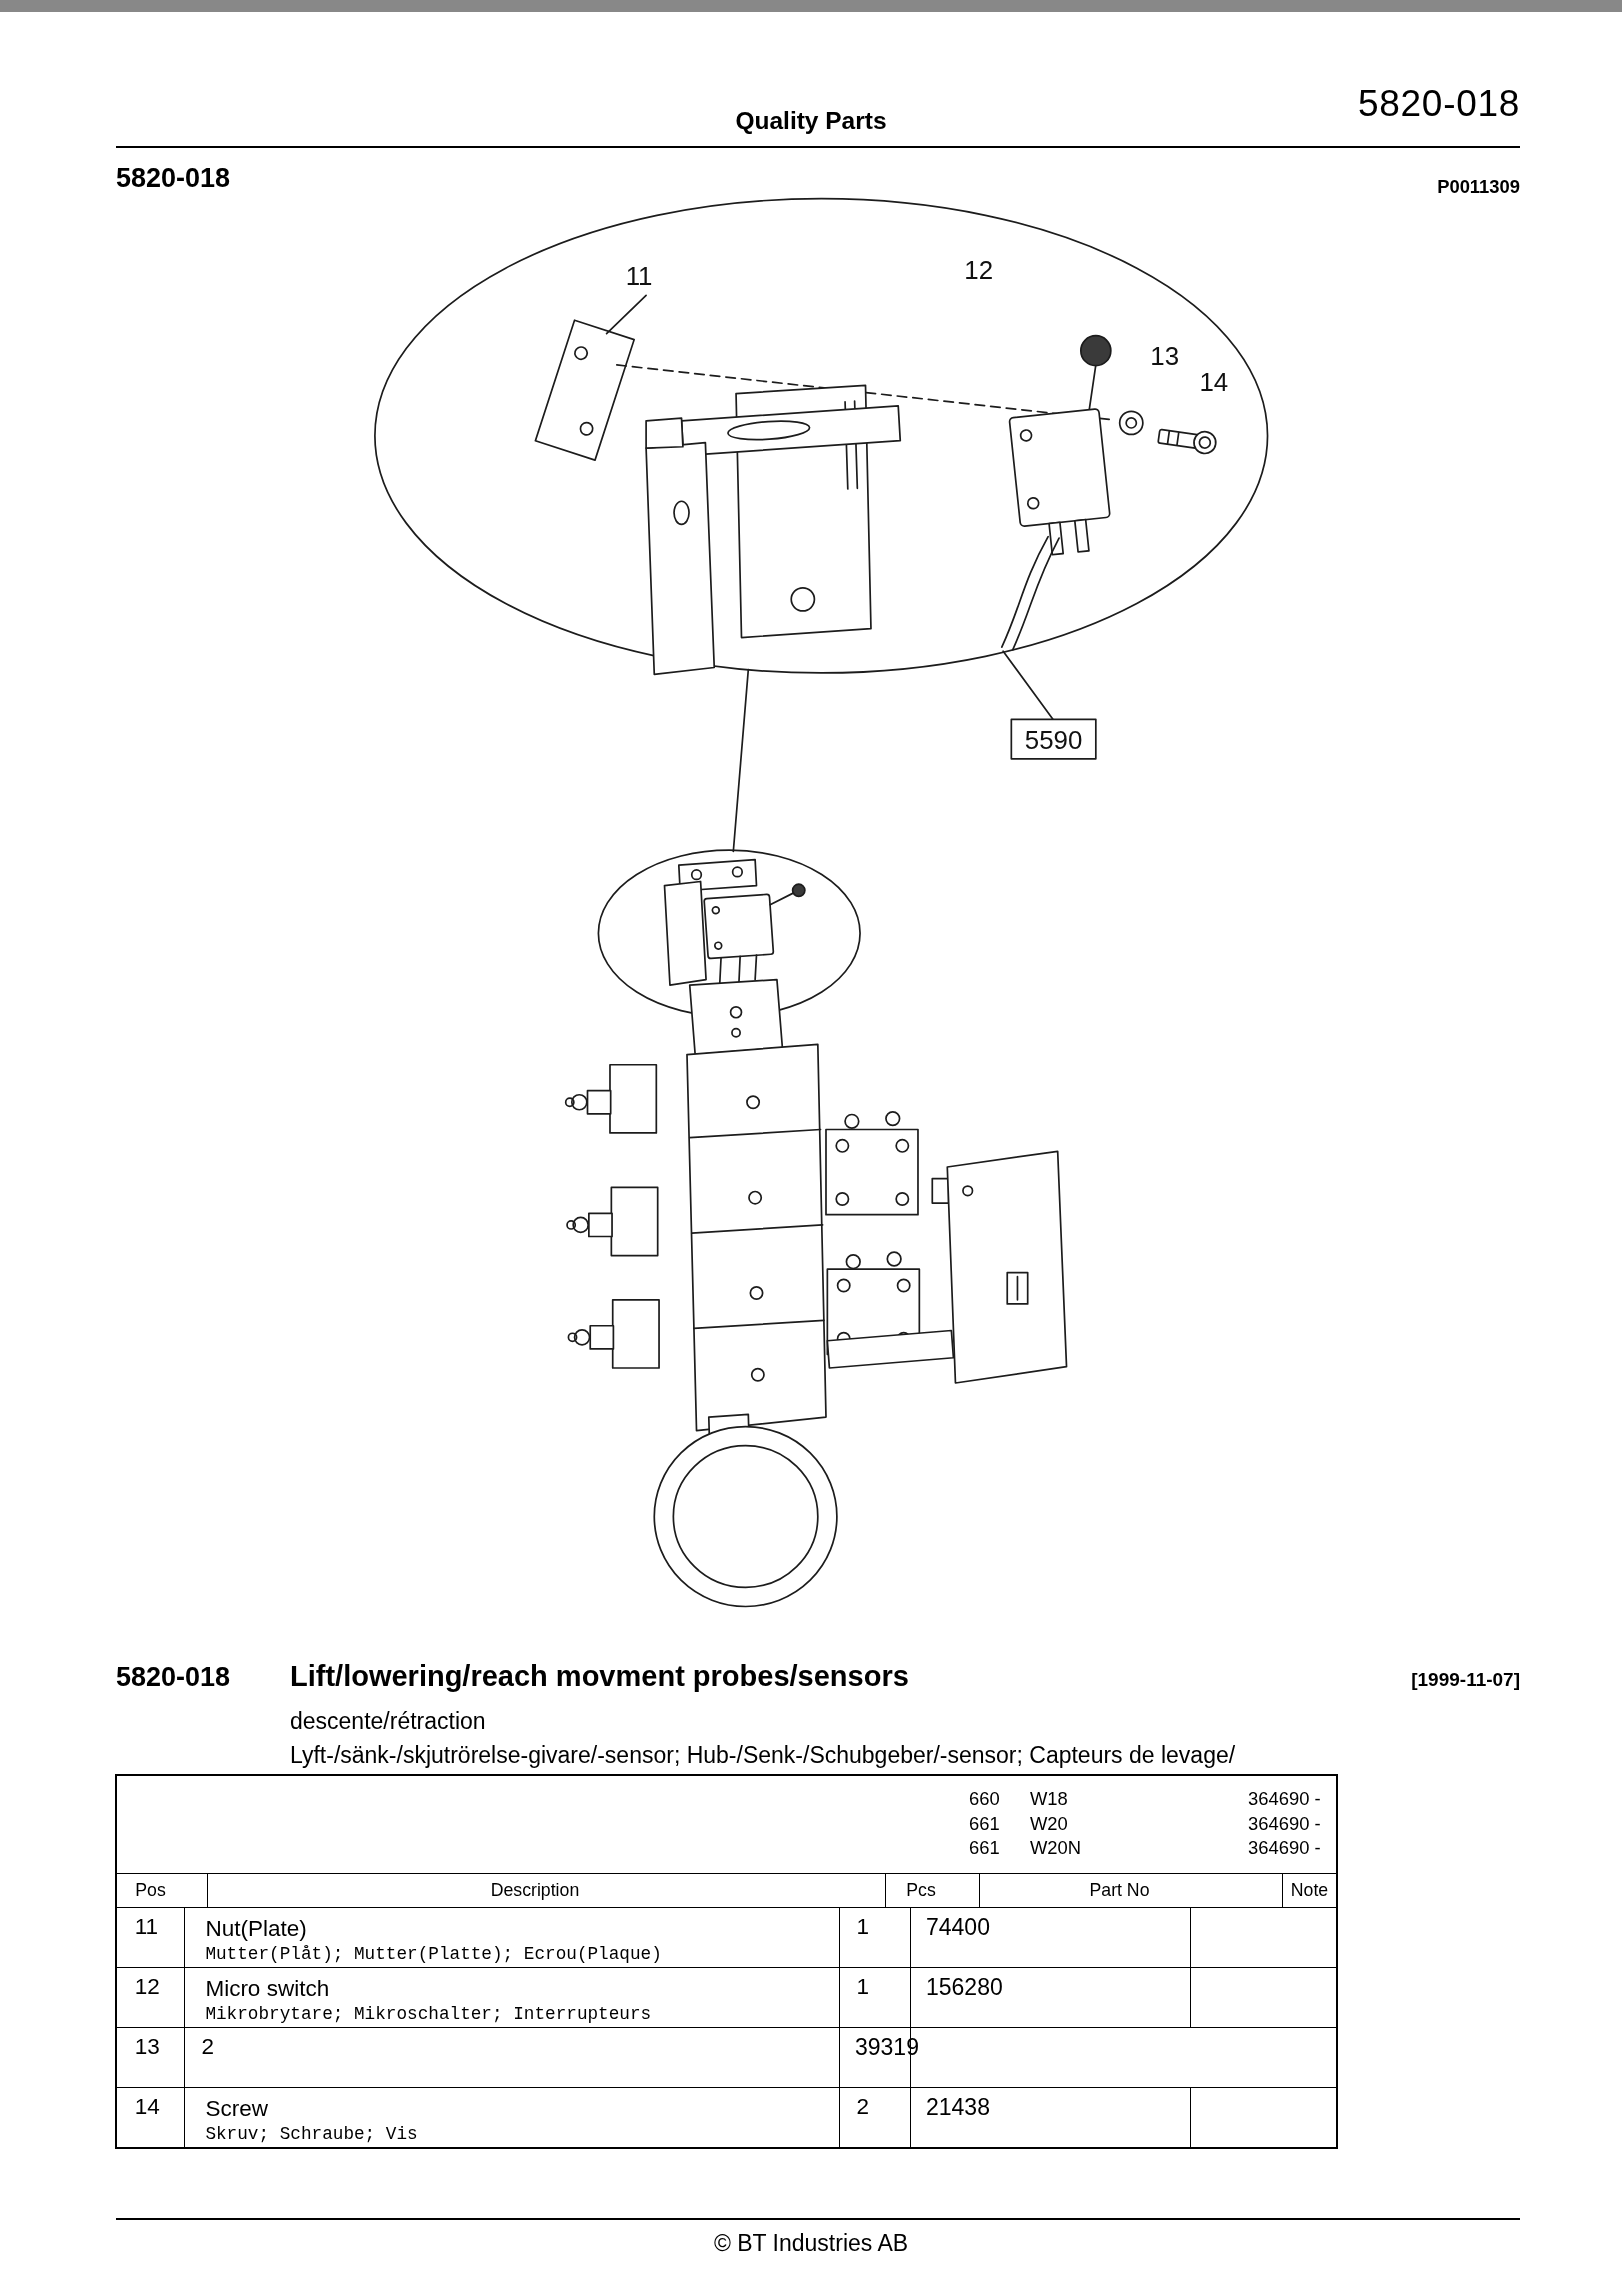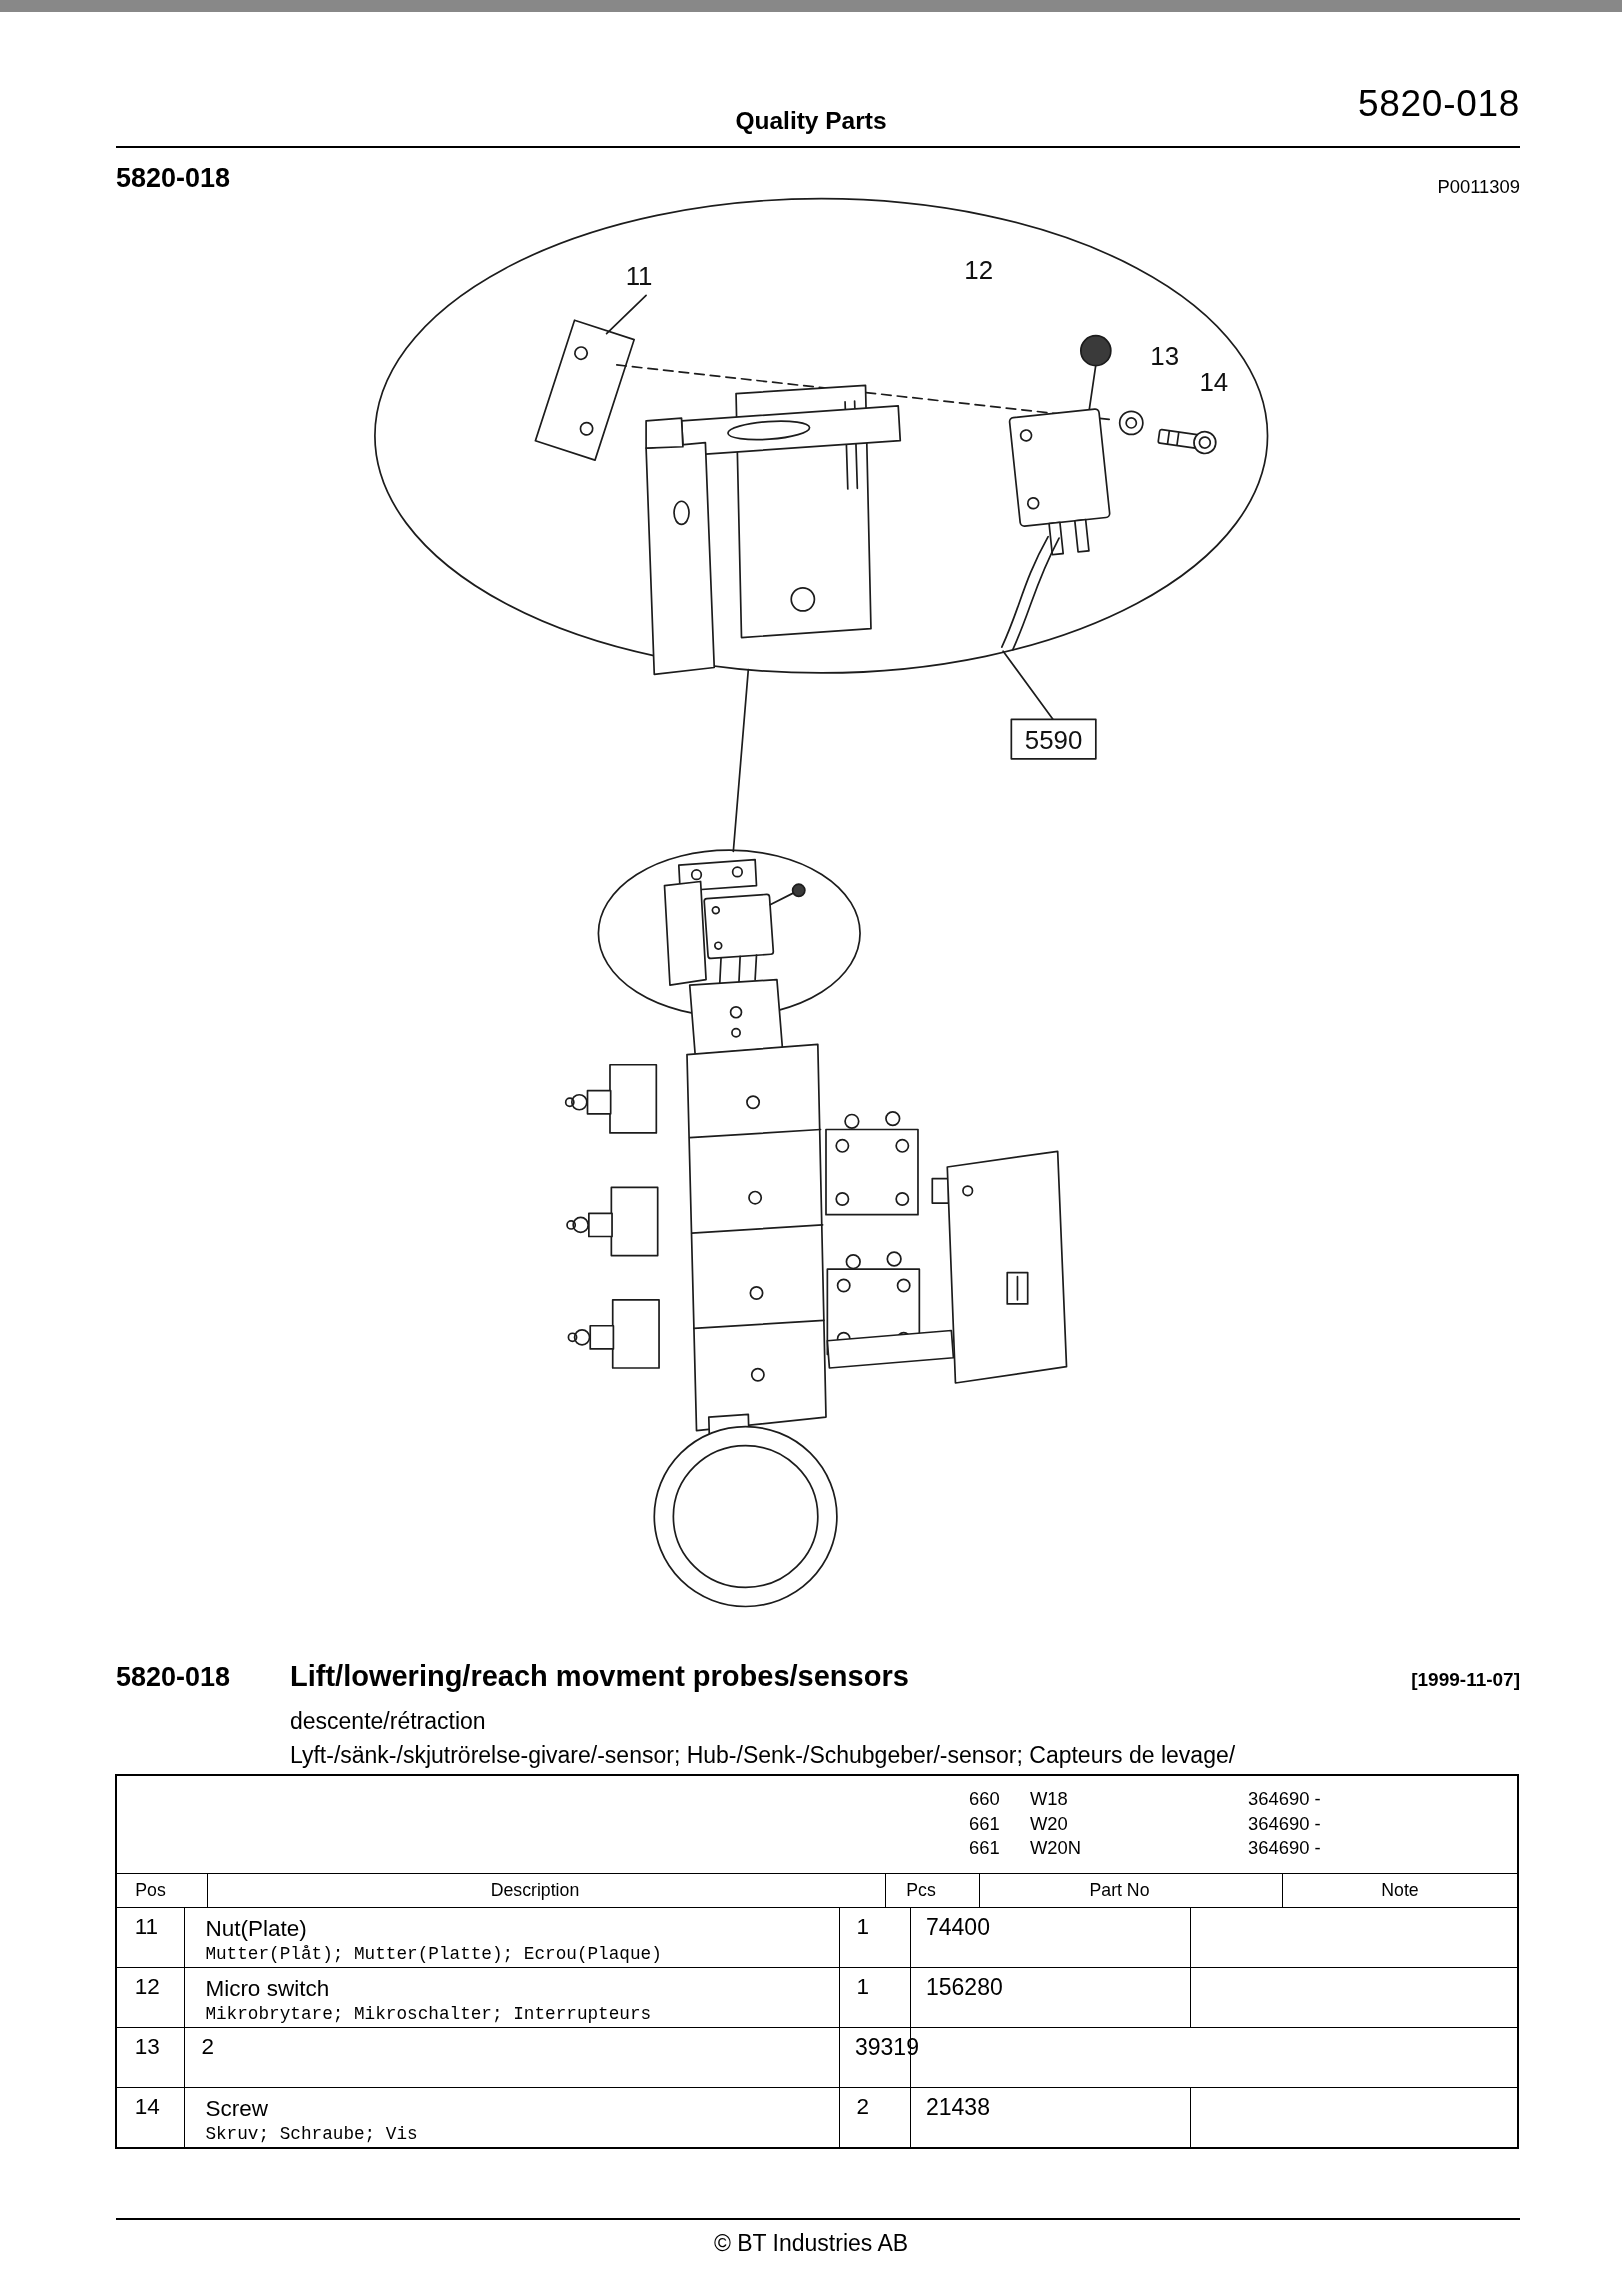--- a/index.html
+++ b/index.html
@@ -26,42 +26,42 @@
   .hdr-rule {
     position: absolute; top: 134px; left: 116px; width: 1404px;
     border-top: 2.7px solid #000;
   }
   .doc-num {
     position: absolute; top: 151px; left: 116px;
     font-weight: bold; font-size: 27px;
   }
   .photo-ref {
     position: absolute; top: 164px; right: 102px;
-    font-weight: normal; font-size: 18.4px;
+    font-weight: bold; font-size: 18.4px;
   }
 
   
   .diagram-svg { position: absolute; top: 0; left: 0; }
   .draw { stroke: #1c1c1c; fill: none; stroke-width: 2.5; stroke-linejoin: round; stroke-linecap: round; }
   .draw-white { stroke: #1c1c1c; fill: #ffffff; stroke-width: 2.5; stroke-linejoin: round; }
   .draw-dark { stroke: #1c1c1c; fill: #3a3a3a; stroke-width: 2.5; }
   .dashed { stroke-dasharray: 14 9; }
   .dlabel { font-size: 38px; fill: #111; stroke: none; font-family: "Liberation Sans", "DejaVu Sans", sans-serif; }
 
   
   .section { position: absolute; top: 1648px; left: 116px; width: 1404px; }
   .section-head { display: flex; align-items: baseline; }
   .section-num { width: 174px; font-weight: bold; font-size: 27px; flex: none; }
   .section-title { flex: 1; font-weight: bold; font-size: 29px; }
   .section-date { font-weight: bold; font-size: 19px; flex: none; }
   .section-sub { margin-left: 174px; margin-top: 11px; font-size: 23px; line-height: 34px; }
 
   
   .parts-table {
-    position: absolute; top: 1762px; left: 115px; width: 1404px;
+    position: absolute; top: 1762px; left: 115px; width: 1223px;
     border: 2px solid #000; box-sizing: border-box; background: #fff;
   }
   .models-region { height: 97px; position: relative; }
   .models-block { position: absolute; left: 852px; top: 11px; }
   .model-row { display: grid; grid-template-columns: 61px 218px auto; font-size: 18.4px; line-height: 24.5px; }
   .thead {
     display: grid; grid-template-columns: 67px 655px 71px 280px 1fr;
     border-top: 1.4px solid #000; border-bottom: 1.4px solid #000;
     height: 33px; font-size: 17.7px; gap: 23px;
   }

